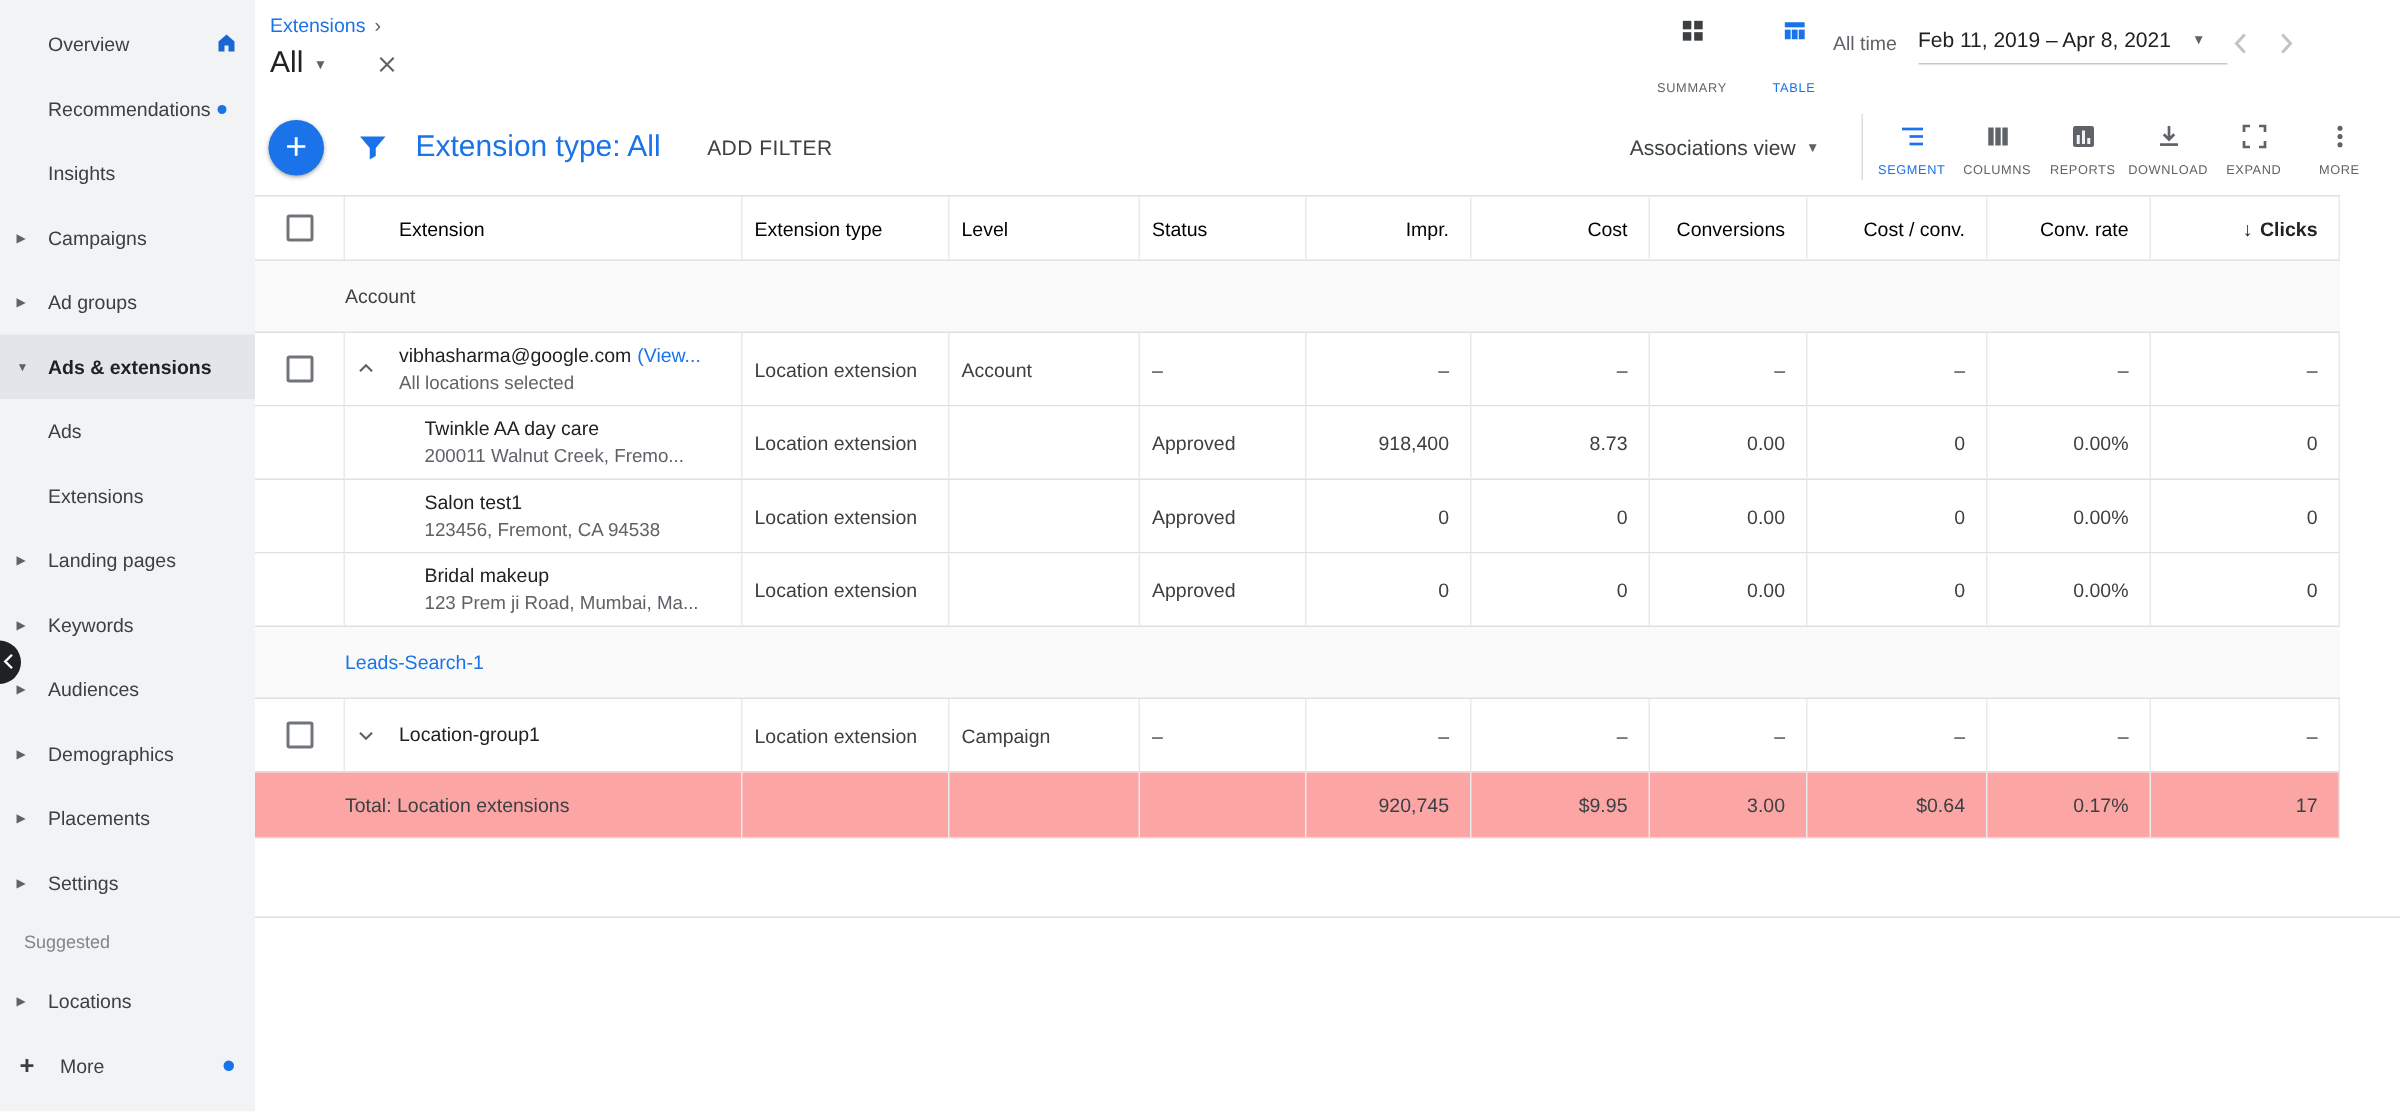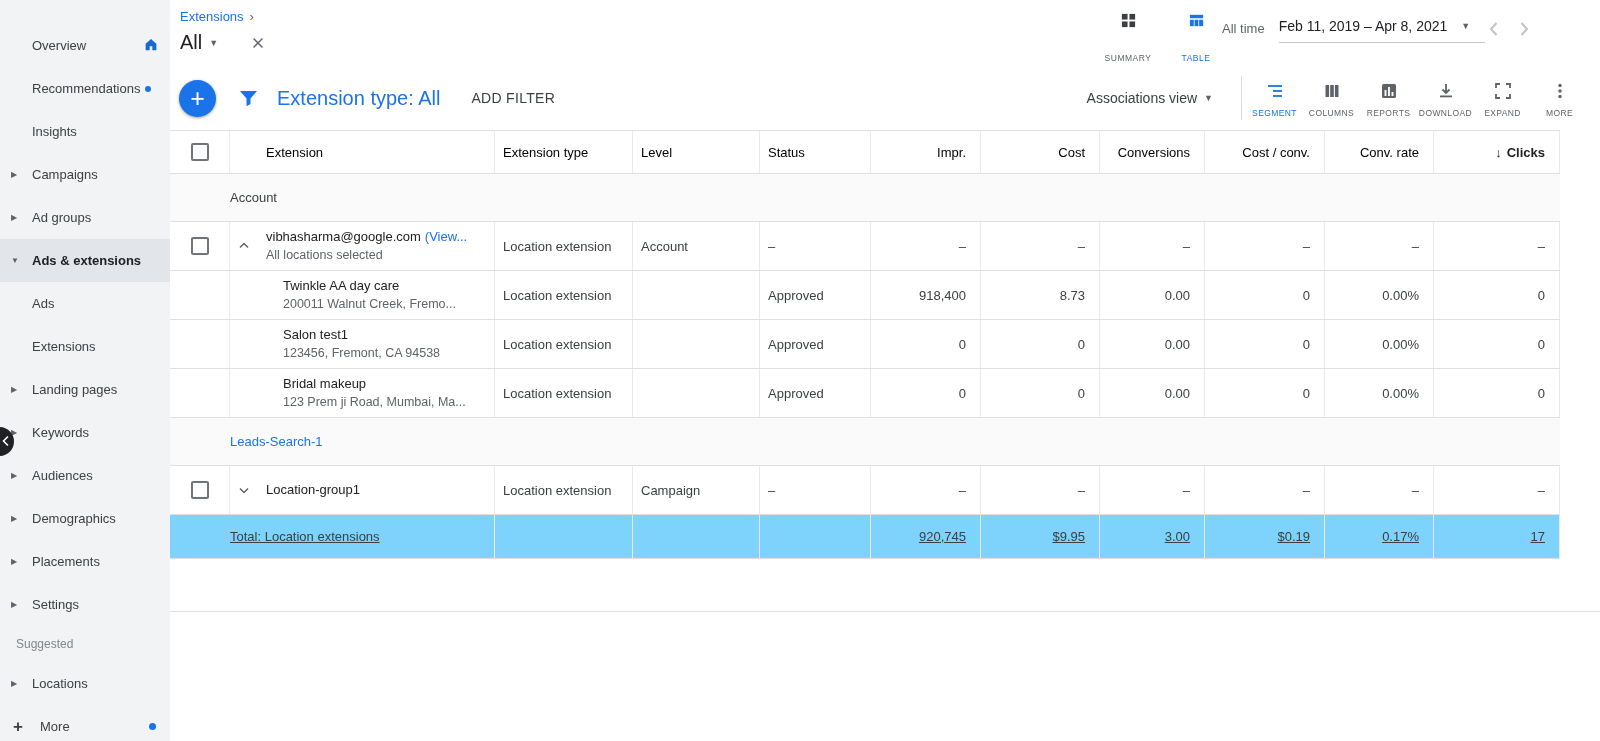--- a/index.html
+++ b/index.html
@@ -1,20 +1,20 @@
 <!DOCTYPE html>
 <html><head>
 <meta charset="utf-8">
 <style>
   * { margin:0; padding:0; box-sizing:border-box; }
   html,body { width:1600px; height:741px; }
   body { font-family:"Liberation Sans","DejaVu Sans",sans-serif; background:#fff; color:#3c4043; overflow:hidden; position:relative; font-size:13px; }
 
   
-  .sidebar { position:absolute; left:0; top:0; width:170px; height:741px; background:#f1f3f4; padding-top:24px; z-index:2; }
+  .sidebar { position:absolute; left:0; top:0; width:170px; height:741px; background:#f1f3f4; padding-top:8px; z-index:2; }
   .nav-item { position:relative; height:43px; display:flex; align-items:center; padding-left:32px; font-size:13px; color:#3c4043; cursor:pointer; white-space:nowrap; overflow:hidden; }
   .nav-caret { position:absolute; left:11px; font-size:8px; color:#5f6368; }
   .nav-item.selected { background:#e2e6ea; color:#202124; font-weight:bold; }
   .nav-dot { width:6px; height:6px; border-radius:50%; background:#1a73e8; margin-left:5px; flex:none; }
   .nav-home { position:absolute; right:11px; top:13px; }
   .nav-section { height:36px; display:flex; align-items:center; padding-left:16px; color:#80868b; font-size:12px; }
   .nav-plus { position:absolute; left:13px; font-size:17px; color:#3c4043; font-weight:bold; }
   .nav-item.more { padding-left:40px; }
   .nav-dot-right { position:absolute; right:14px; top:18px; width:7px; height:7px; border-radius:50%; background:#1a73e8; }
 
@@ -65,21 +65,21 @@
   .cell { display:flex; align-items:center; min-height:48px; padding:0 14px 0 8px; font-size:13px; color:#3c4043; border-right:1px solid #e9eaec; overflow:hidden; white-space:nowrap; }
   .cell.num { justify-content:flex-end; color:#3c4043; }
   .hrow .cell { min-height:42px; color:#000000; }
   .hrow .c-ext { padding-left:36px; }
   .sorted { color:#202124 !important; font-weight:bold; }
   .sort-arrow { font-weight:normal; margin-right:5px; color:#202124; font-size:13px; }
   .c-check { justify-content:center; padding:0; }
   .checkbox { width:18px; height:18px; border:2px solid #70757a; border-radius:2px; background:#fff; cursor:pointer; flex:none; }
   .section-row { min-height:48px; display:flex; align-items:center; padding-left:60px; background:#fafafa; border-bottom:1px solid #e0e0e0; width:1390px; font-size:13px; }
   .section-row.link { color:#1a73e8; cursor:pointer; }
-  .total-row { background:#7dd3fc;text-decoration:underline; }
+  .total-row { background:#fca5a5; }
   .total-row .cell { min-height:43px; }
   .total-label { grid-column:1 / 3; padding-left:60px; }
   .c-ext { padding-left:8px; }
   .name-block { display:flex; flex-direction:column; justify-content:center; line-height:1.5; }
   .child .name-block { margin-left:45px; }
   .name-line { color:#202124; }
   .name-sub { color:#5f6368; font-size:12.5px; }
   .chev { width:28px; flex:none; display:flex; align-items:center; cursor:pointer; }
   .lnk { color:#1a73e8; text-decoration:none; margin-left:4px; cursor:pointer; }
   .pagination { width:1552px; height:53px; border-bottom:1px solid #e0e0e0; display:flex; align-items:center; justify-content:flex-end; padding-right:70px; font-size:13px; color:#202124; background:#fff; }
@@ -447,21 +447,21 @@
     </div>
 
     <div class="trow total-row">
       <div class="cell total-label">Total: Location extensions</div>
       <div class="cell"></div>
       <div class="cell"></div>
       <div class="cell"></div>
       <div class="cell num">920,745</div>
       <div class="cell num">$9.95</div>
       <div class="cell num">3.00</div>
-      <div class="cell num">$0.19</div>
+      <div class="cell num">$0.64</div>
       <div class="cell num">0.17%</div>
       <div class="cell num">17</div>
     </div>
 
     <div class="pagination">
       <span>1 - 2 of 2</span>
     </div>
   </div>
 </div>
 

